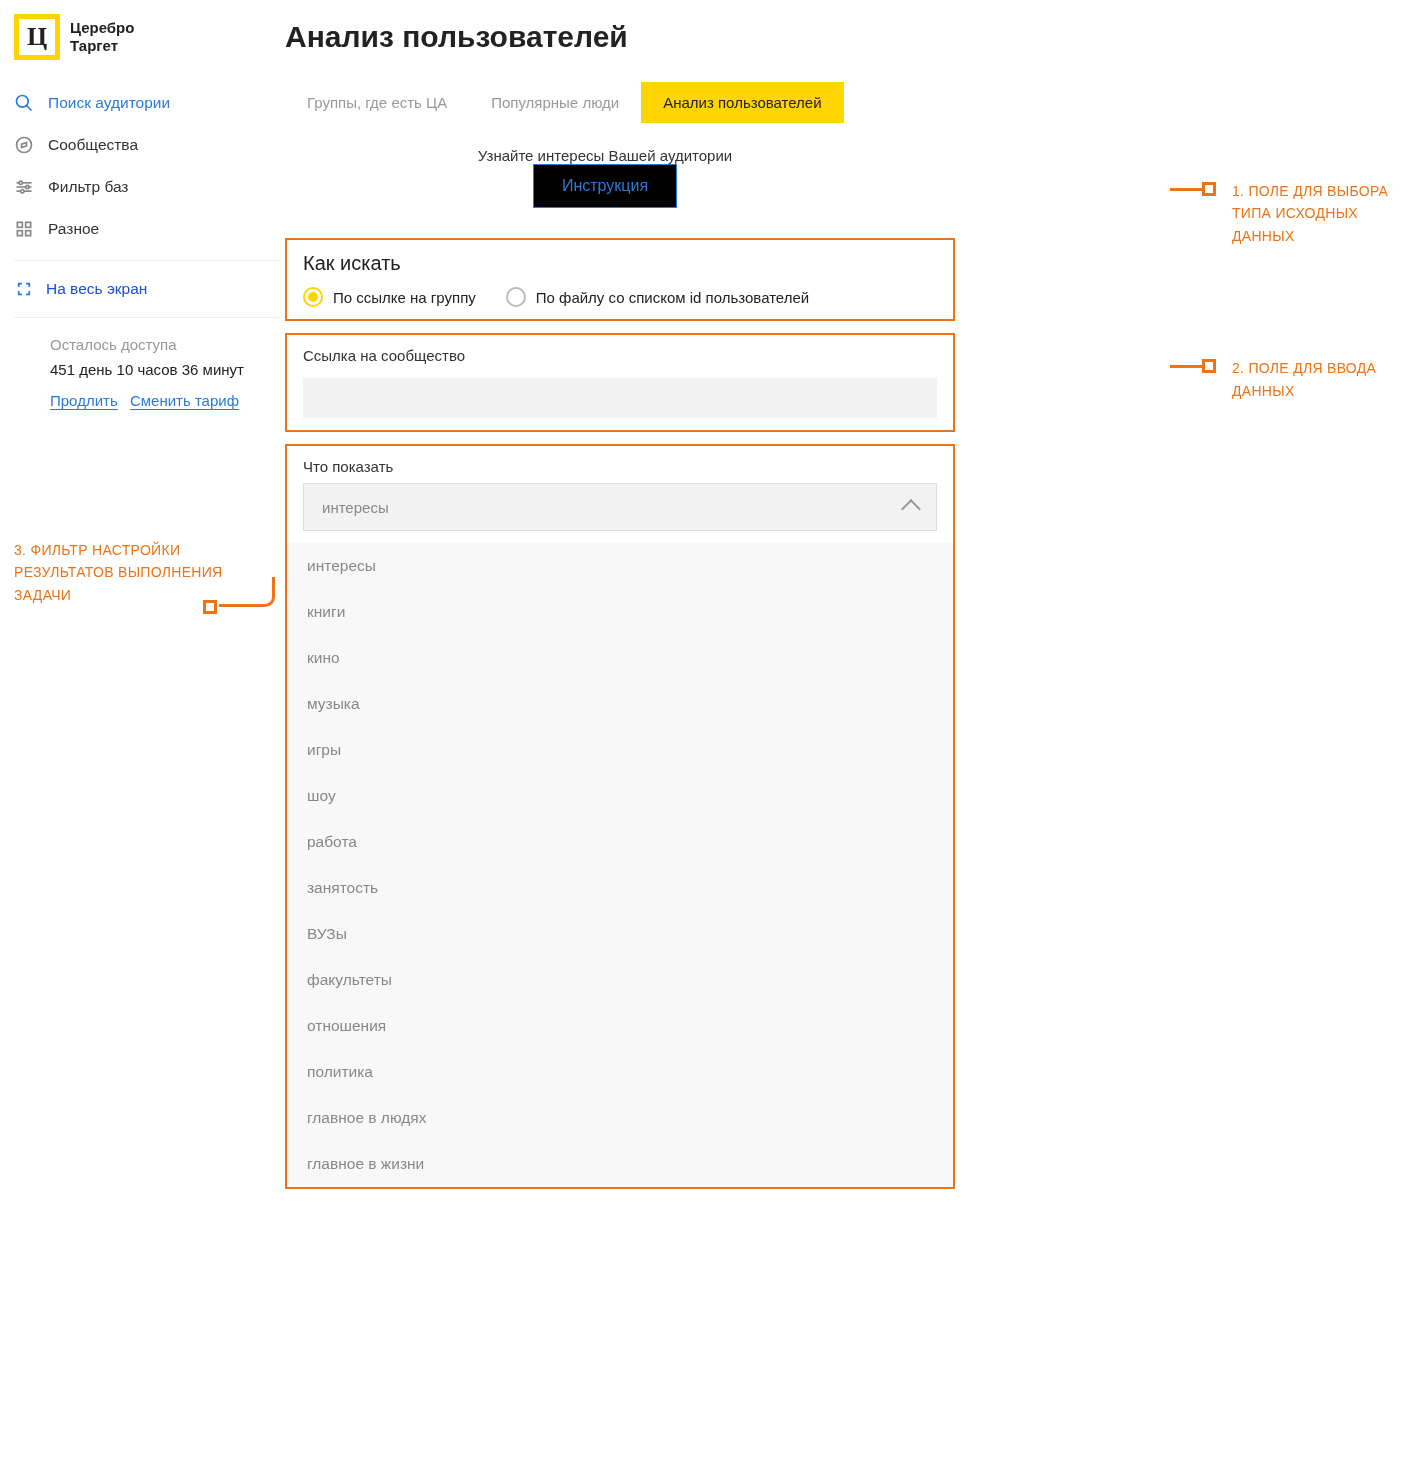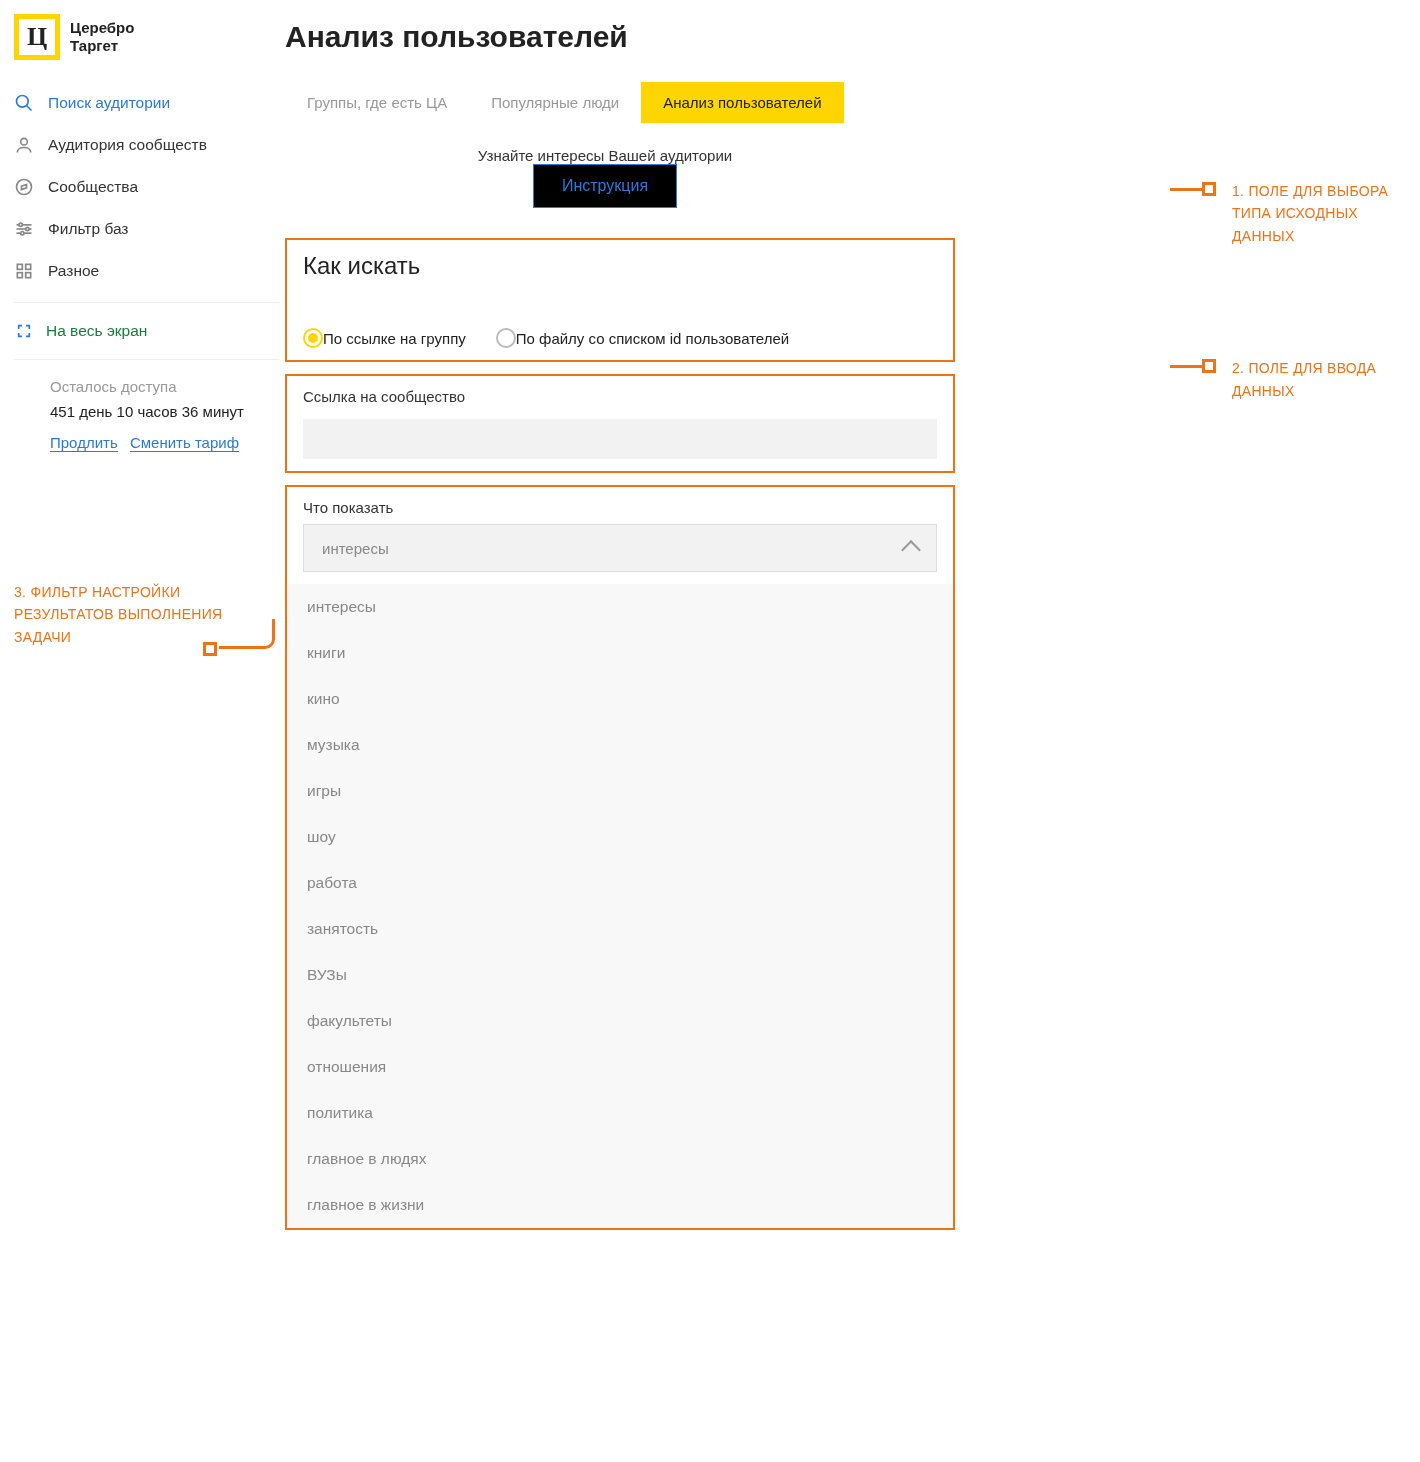--- a/index.html
+++ b/index.html
@@ -7,41 +7,41 @@
 .container { display: flex; }
 .sidebar { width: 265px; padding: 14px 0 0 14px; flex-shrink: 0; }
 .logo-row { display: flex; align-items: center; gap: 10px; margin-bottom: 22px; }
 .logo-box { width: 46px; height: 46px; border: 5px solid #ffd500; display: flex; align-items: center; justify-content: center; font-weight: 900; font-size: 26px; font-family: Georgia, serif; }
 .brand { font-weight: 700; font-size: 15px; line-height: 1.2; }
 .nav-item { display: flex; align-items: center; gap: 14px; padding: 11px 0; color: #333; cursor: pointer; font-size: 15.5px; }
 .nav-item.active { color: #2b7ad9; }
 .nav-icon { width: 20px; height: 20px; display: flex; align-items: center; justify-content: center; color: #888; }
 .nav-item.active .nav-icon { color: #2b7ad9; }
 .divider { border: none; border-top: 1px solid #eee; margin: 10px -14px 10px 0; }
-.fullscreen { display: flex; align-items: center; gap: 12px; color: #15803d; padding: 8px 0; cursor: pointer; font-size: 15.5px; }
+.fullscreen { display: flex; align-items: center; gap: 12px; color: #1d4ed8; padding: 8px 0; cursor: pointer; font-size: 15.5px; }
 .access-block { margin-top: 18px; font-size: 15px; margin-left: 36px; }
 .access-label { color: #999; margin-bottom: 8px; }
 .access-time { color: #222; margin-bottom: 14px; }
 .access-links a { color: #2b7ad9; text-decoration: none; border-bottom: 1px solid #2b7ad9; margin-right: 8px; }
 .ann3 { margin-top: 130px; color: #ed7314; font-size: 14px; text-transform: uppercase; font-variant: small-caps; letter-spacing: 0.3px; line-height: 1.6; position: relative; }
 .ann3-marker { position: absolute; right: 48px; bottom: -8px; width: 14px; height: 14px; border: 3px solid #ed7314; background: #fff; }
 .ann3-line { position: absolute; right: -10px; bottom: -1px; width: 56px; height: 30px; border-bottom: 3px solid #ed7314; border-right: 3px solid #ed7314; border-bottom-right-radius: 10px; }
 .main { flex: 1; padding: 20px 0 0 20px; min-width: 0; }
 .page-title { font-size: 30px; font-weight: 700; margin-bottom: 28px; }
 .tabs { display: flex; gap: 0; margin-bottom: 24px; }
 .tab { padding: 12px 22px; color: #999; cursor: pointer; font-size: 15px; }
 .tab.active { background: #ffd500; color: #222; }
 .subhead-row { display: flex; justify-content: space-between; align-items: center; margin-bottom: 30px; padding-right: 30px; max-width: 670px; flex-direction: column; }
 .subhead { font-size: 15px; color: #333; }
 .instr-btn { border: 1.5px solid #2b7ad9; color: #2b7ad9; padding: 12px 28px; background: #000000; cursor: pointer; font-size: 16px; }
 .card { border: 2.5px solid #ed7314; padding: 12px 16px; margin-bottom: 12px; max-width: 670px; position: relative; }
 .card-label { font-size: 15px; color: #333; margin-bottom: 8px; }
-.how-title { font-size: 24px; margin-bottom: 12px; }
+.how-title { font-size: 20px; margin-bottom: 12px; }
 .radio-row { display: flex; gap: 30px; align-items: center; }
-.radio-item { display: flex; align-items: center; gap: 0; cursor: pointer; margin-top: 36px; }
+.radio-item { display: flex; align-items: center; gap: 10px; cursor: pointer; }
 .radio-outer { width: 20px; height: 20px; border: 2px solid #bbb; border-radius: 50%; display: flex; align-items: center; justify-content: center; }
 .radio-item.selected .radio-outer { border-color: #ffd500; }
 .radio-inner { width: 10px; height: 10px; background: #ffd500; border-radius: 50%; display: none; }
 .radio-item.selected .radio-inner { display: block; }
 .grey-input { width: 100%; height: 40px; background: #f2f2f2; border: none; margin-top: 6px; }
 .select-box { background: #f2f2f2; border: 1px solid #ddd; padding: 14px 18px; display: flex; justify-content: space-between; align-items: center; color: #888; cursor: pointer; margin-top: 8px; }
 .opt-list { background: #f8f8f8; }
 .opt { padding: 14px 20px; color: #888; cursor: pointer; font-size: 15.5px; }
 .right-anns { width: 200px; padding: 180px 12px 0 12px; flex-shrink: 0; }
 .ann { color: #ed7314; font-size: 14px; text-transform: uppercase; font-variant: small-caps; letter-spacing: 0.3px; line-height: 1.6; position: relative; margin-bottom: 110px; }
@@ -67,29 +67,20 @@
         <svg width="20" height="20" viewBox="0 0 24 24" fill="none" stroke="currentColor" stroke-width="2">
             <circle cx="10" cy="10" r="7"></circle>
             <line x1="21" y1="21" x2="15" y2="15"></line>
           </svg>
       </span>
       <span>Поиск аудитории</span>
     </div>
     <div class="nav-item">
       <span class="nav-icon">
         <svg width="20" height="20" viewBox="0 0 24 24" fill="none" stroke="currentColor" stroke-width="2">
-            <circle cx="12" cy="8" r="4"></circle>
-            <path d="M4 21c0-4 4-6 8-6s8 2 8 6"></path>
-          </svg>
-      </span>
-      <span>Аудитория сообществ</span>
-    </div>
-    <div class="nav-item">
-      <span class="nav-icon">
-        <svg width="20" height="20" viewBox="0 0 24 24" fill="none" stroke="currentColor" stroke-width="2">
             <circle cx="12" cy="12" r="9"></circle>
             <polygon points="15,9 9,11 9,15 15,13"></polygon>
           </svg>
       </span>
       <span>Сообщества</span>
     </div>
     <div class="nav-item">
       <span class="nav-icon">
         <svg width="20" height="20" viewBox="0 0 24 24" fill="none" stroke="currentColor" stroke-width="2">
             <line x1="3" y1="7" x2="21" y2="7"></line>

